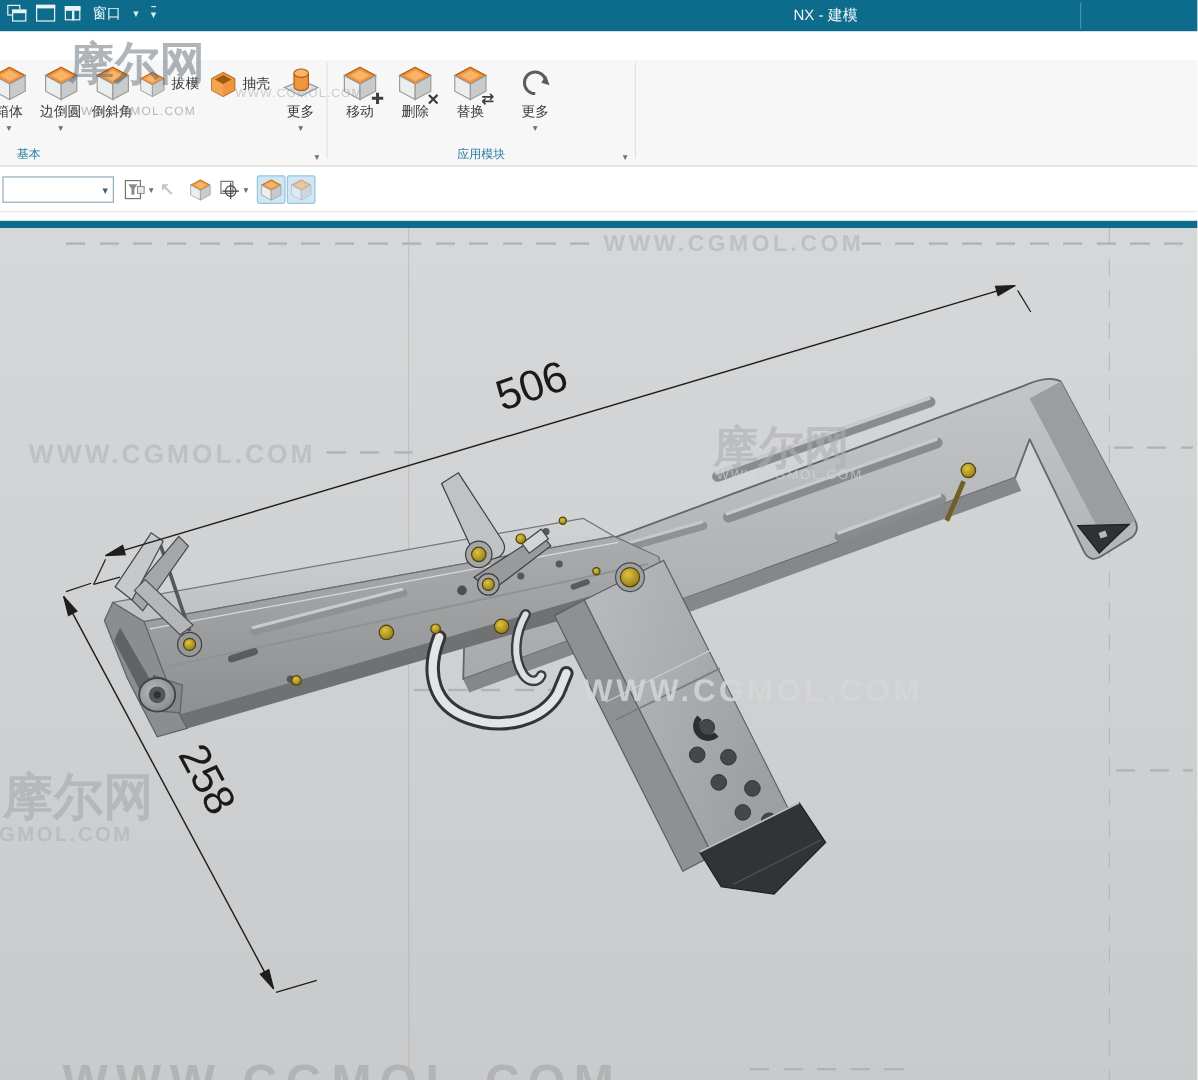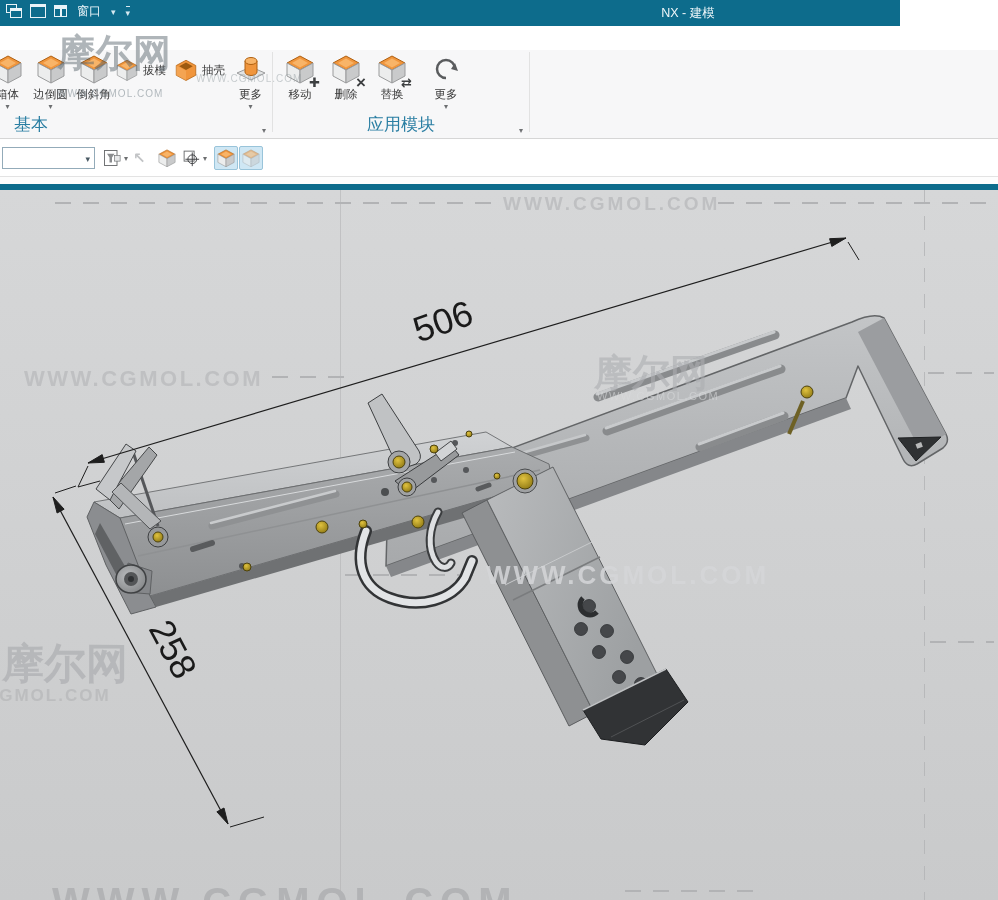--- a/index.html
+++ b/index.html
@@ -1,21 +1,21 @@
 <!DOCTYPE html>
 <html><head>
 <meta charset="utf-8">
 <style>
   * { margin:0; padding:0; box-sizing:border-box; }
   html,body { width:998px; height:900px; overflow:hidden; background:#fff;
     font-family:"Liberation Sans","DejaVu Sans",sans-serif; }
   .app { position:relative; width:998px; height:900px; overflow:hidden; }
 
   
-  .titlebar { position:absolute; left:0; top:0; width:900px; height:26px; background:#0d6c8c;padding-left:35px; }
+  .titlebar { position:absolute; left:0; top:0; width:998px; height:26px; background:#0d6c8c;padding-left:35px; }
   .win-icons { position:absolute; left:6px; top:3px; display:flex; align-items:center; gap:7px; }
   .wicon { width:17px; height:15px; position:relative; }
   .wicon .frame { position:absolute; border:1.5px solid #e9f3f7; background:transparent; }
   .wicon .bar { position:absolute; background:#e9f3f7; }
   .win-menu-label { color:#eaf4f8; font-size:12px; margin-left:2px; }
   .tb-caret { color:#d7e9f1; font-size:9px; margin-left:3px; }
   .app-title { position:absolute; left:608px; top:5px; width:160px; text-align:center;
     color:#eef6f9; font-size:12.5px; }
   .title-divider { position:absolute; left:900px; top:2px; width:1px; height:22px; background:rgba(255,255,255,.25); }
 
@@ -23,21 +23,21 @@
   .menubar { position:absolute; left:0; top:26px; width:998px; height:24px; background:#0d6c8c;
     display:flex; align-items:center; overflow:hidden; }
   .mtab { color:#e8f1f5; font-size:13px; padding:0 14px; white-space:nowrap; line-height:24px; }
   .mtab.active { color:#f0a13a; margin-left:-16px; }
 
   
   .ribbon { position:absolute; left:0; top:50px; width:998px; height:89px; background:#f7f7f8;
     border-bottom:1px solid #d6d6d6; overflow:hidden; display:flex; }
   .rgroup { position:relative; height:100%; flex:0 0 auto; }
   .rgroup .glabel-row { position:absolute; left:0; bottom:2px; width:100%; height:15px; }
-  .glabel { position:absolute; left:14px; bottom:0; font-size:17px; color:#2b7fa3; }
+  .glabel { position:absolute; left:14px; bottom:0; font-size:10px; color:#2b7fa3; }
   .glabel.center { left:50%; transform:translateX(-50%); }
   .gcaret { position:absolute; right:6px; bottom:1px; font-size:8px; color:#707274; }
   .gsep { width:1px; height:80px; background:#e2e2e2; margin-top:2px; flex:0 0 auto; }
   .rrow { display:flex; align-items:flex-start; padding-top:3px; }
   .rbtn { display:flex; flex-direction:column; align-items:center; cursor:default; }
   .rbtn.big { width:46px; }
   .rbtn.big .ricon { width:32px; height:34px; position:relative; }
   .rbtn.big .ricon svg { width:32px; height:32px; }
   .rlabel { font-size:11.5px; color:#3a3a3a; white-space:nowrap; line-height:13px; margin-top:1px; }
   .rarrow { font-size:8px; color:#6d6f71; line-height:9px; margin-top:1px; }

